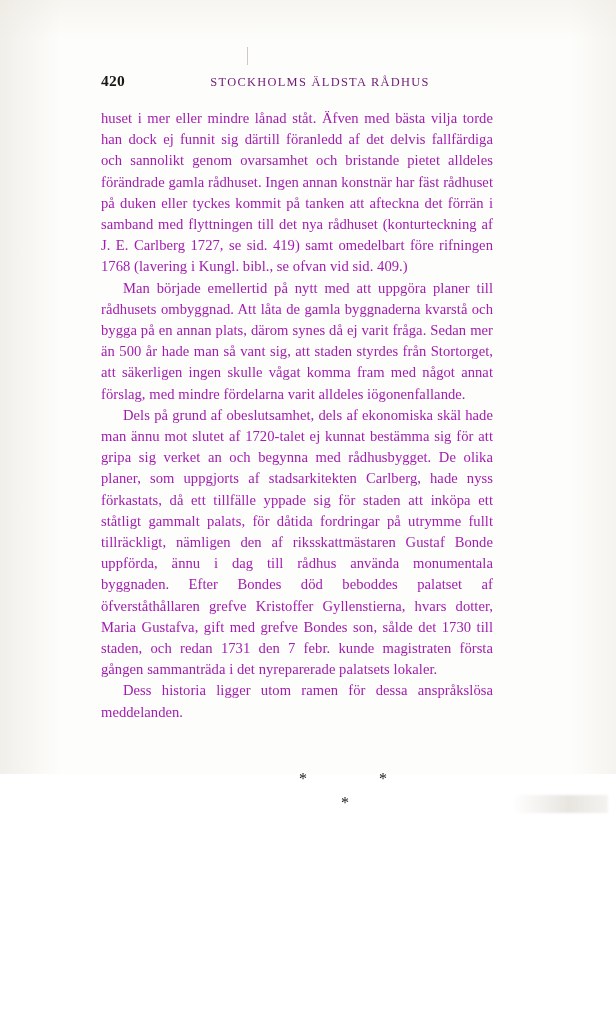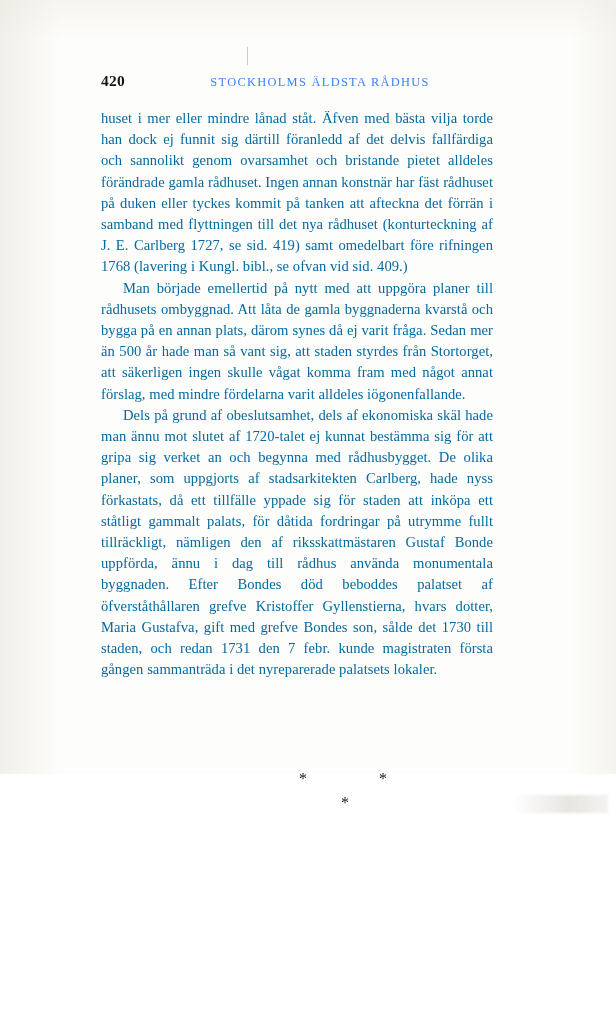--- a/index.html
+++ b/index.html
@@ -51,32 +51,32 @@
     letter-spacing: 0.2px;
     color: #191612;
   }
   .running-head {
     position: absolute;
     left: 0; top: 3px;
     width: 616px;
     text-align: center;
     font-size: 12.4px;
     letter-spacing: 1.3px;
-    color: #3b82f6;
+    color: #701a75;
     padding-left: 24px;
     box-sizing: border-box;
   }
   .body-text {
     position: absolute;
     left: 101px; top: 108px;
     width: 392px;
     font-size: 14.6px;
     line-height: 21.2px;
     text-align: justify;
-    color: #0369a1;
+    color: #a21caf;
     letter-spacing: 0.05px;
   }
   .body-text p {
     margin: 0;
     text-indent: 22px;
   }
   .body-text p.first {
     text-indent: 0;
   }
   .asterisks {
@@ -111,20 +111,21 @@
 
   <div class="header-row">
     <div class="page-number">420</div>
     <div class="running-head">STOCKHOLMS ÄLDSTA RÅDHUS</div>
   </div>
 
   <div class="body-text">
     <p class="first">huset i mer eller mindre lånad ståt. Äfven med bästa vilja torde han dock ej funnit sig därtill föranledd af det delvis fallfärdiga och sannolikt genom ovarsamhet och bristande pietet alldeles förändrade gamla rådhuset. Ingen annan konstnär har fäst rådhuset på duken eller tyckes kommit på tanken att afteckna det förrän i samband med flyttningen till det nya rådhuset (konturteckning af J. E. Carlberg 1727, se sid. 419) samt omedelbart före rifningen 1768 (lavering i Kungl. bibl., se ofvan vid sid. 409.)</p>
     <p>Man började emellertid på nytt med att uppgöra planer till rådhusets ombyggnad. Att låta de gamla byggnaderna kvarstå och bygga på en annan plats, därom synes då ej varit fråga. Sedan mer än 500 år hade man så vant sig, att staden styrdes från Stortorget, att säkerligen ingen skulle vågat komma fram med något annat förslag, med mindre fördelarna varit alldeles iögonenfallande.</p>
     <p>Dels på grund af obeslutsamhet, dels af ekonomiska skäl hade man ännu mot slutet af 1720-talet ej kunnat bestämma sig för att gripa sig verket an och begynna med rådhusbygget. De olika planer, som uppgjorts af stadsarkitekten Carlberg, hade nyss förkastats, då ett tillfälle yppade sig för staden att inköpa ett ståtligt gammalt palats, för dåtida fordringar på utrymme fullt tillräckligt, nämligen den af riksskattmästaren Gustaf Bonde uppförda, ännu i dag till rådhus använda monumentala byggnaden. Efter Bondes död beboddes palatset af öfverståthållaren grefve Kristoffer Gyllenstierna, hvars dotter, Maria Gustafva, gift med grefve Bondes son, sålde det 1730 till staden, och redan 1731 den 7 febr. kunde magistraten första gången sammanträda i det nyreparerade palatsets lokaler.</p>
+    <p>Dess historia ligger utom ramen för dessa anspråkslösa meddelanden.</p>
   </div>
 
   <div class="asterisks">
     <span class="ast ast-1">*</span>
     <span class="ast ast-2">*</span>
     <span class="ast ast-3">*</span>
   </div>
 
   <div class="edge-smudge"></div>
 </div>

